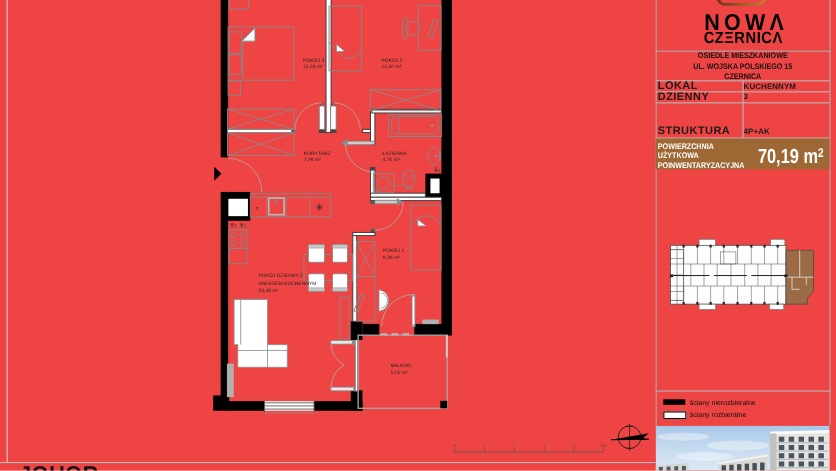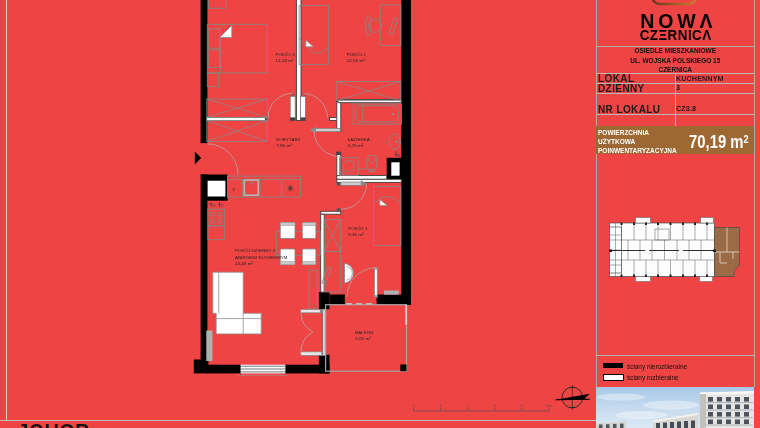--- a/index.html
+++ b/index.html
@@ -332,25 +332,25 @@
       <span class="rl">LOKAL</span>
       <span class="rv">KUCHENNYM</span>
     </div>
 
 <div class="row" style="top:83.7px;height:10.5px">
       <span class="rl">DZIENNY</span>
       <span class="rv">3</span>
     </div>
 
 
-<div class="row" style="top:104.7px;height:10.5px">
-      <span class="rl">NR LOKALU</span>
-      <span class="rv">CZ3.8</span>
+
+<div class="row" style="top:115.2px;height:10.6px">
+      <span class="rl">STRUKTURA</span>
+      <span class="rv">4P+AK</span>
     </div>
-
 
 <div class="abs" style="left:675px;top:73.2px;width:1px;height:52.6px;background:#b9b9b9"></div>
 
 <div class="abs" style="left:595.5px;top:125.8px;width:158.5px;height:28px;background:#9d6833"></div>
 
 <div class="abs" style="left:597.8px;top:129.2px;font-weight:bold;font-size:7.4px;line-height:8.9px;color:#fff;transform:scaleX(.88);transform-origin:left">POWIERZCHNIA<br>UŻYTKOWA<br>POINWENTARYZACYJNA</div>
 
 <div class="abs" style="left:689px;top:131.3px;font-weight:bold;font-size:18.6px;color:#fff;white-space:nowrap;transform:scaleX(.8);transform-origin:left">70,19 m<span style="font-size:11.5px;vertical-align:5px">2</span></div>
 
 <svg class="abs" style="left:607px;top:215px" width="134" height="68" viewBox="0 0 134 68">

